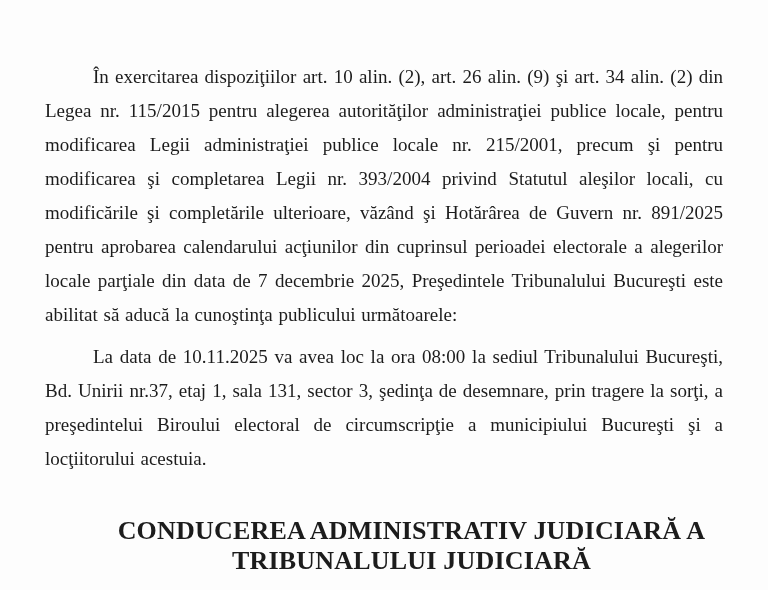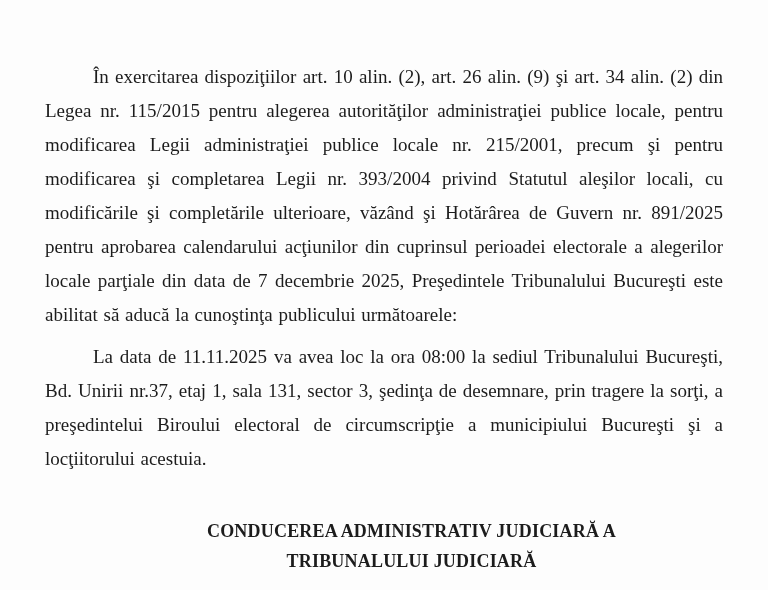--- a/index.html
+++ b/index.html
@@ -35,34 +35,34 @@
     text-align: justify;
     text-indent: 48px;
     word-spacing: 1px;
     hyphens: none;
   }
   .signature-block {
     margin-top: 40px;
     padding-left: 55px; 
     text-align: center;
     font-weight: bold;
-    font-size: 18px;
+    font-size: 26px;
     line-height: 30px;
     letter-spacing: 0.2px;
   }
 </style>
 </head>
 <body>
 
 <div class="page">
 
 
   <div class="doc-body">
     <p>În exercitarea dispoziţiilor art. 10 alin. (2), art. 26 alin. (9) şi art. 34 alin. (2) din Legea nr. 115/2015 pentru alegerea autorităţilor administraţiei publice locale, pentru modificarea Legii administraţiei publice locale nr. 215/2001, precum şi pentru modificarea şi completarea Legii nr. 393/2004 privind Statutul aleşilor locali, cu modificările şi completările ulterioare, văzând şi Hotărârea de Guvern nr. 891/2025 pentru aprobarea calendarului acţiunilor din cuprinsul perioadei electorale a alegerilor locale parţiale din data de 7 decembrie 2025, Preşedintele Tribunalului Bucureşti este abilitat să aducă la cunoştinţa publicului următoarele:</p>
-    <p>La data de 11.11.2025 va avea loc la ora 08:00 la sediul Tribunalului Bucureşti, Bd. Unirii nr.37, etaj 1, sala 131, sector 3, şedinţa de desemnare, prin tragere la sorţi, a preşedintelui Biroului electoral de circumscripţie a municipiului Bucureşti şi a locţiitorului acestuia.</p>
+    <p>La data de 10.11.2025 va avea loc la ora 08:00 la sediul Tribunalului Bucureşti, Bd. Unirii nr.37, etaj 1, sala 131, sector 3, şedinţa de desemnare, prin tragere la sorţi, a preşedintelui Biroului electoral de circumscripţie a municipiului Bucureşti şi a locţiitorului acestuia.</p>
   </div>
 
   <div class="signature-block">
     <div>CONDUCEREA ADMINISTRATIV JUDICIARĂ A</div>
     <div>TRIBUNALULUI JUDICIARĂ</div>
   </div>
 
 </div>
 
 </body></html>

